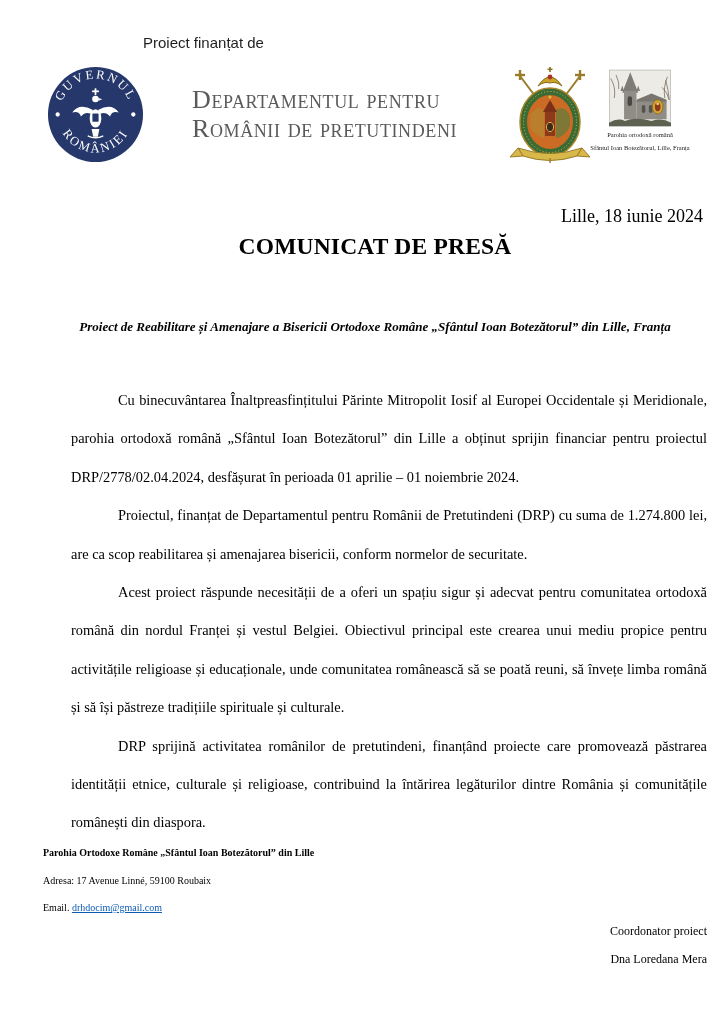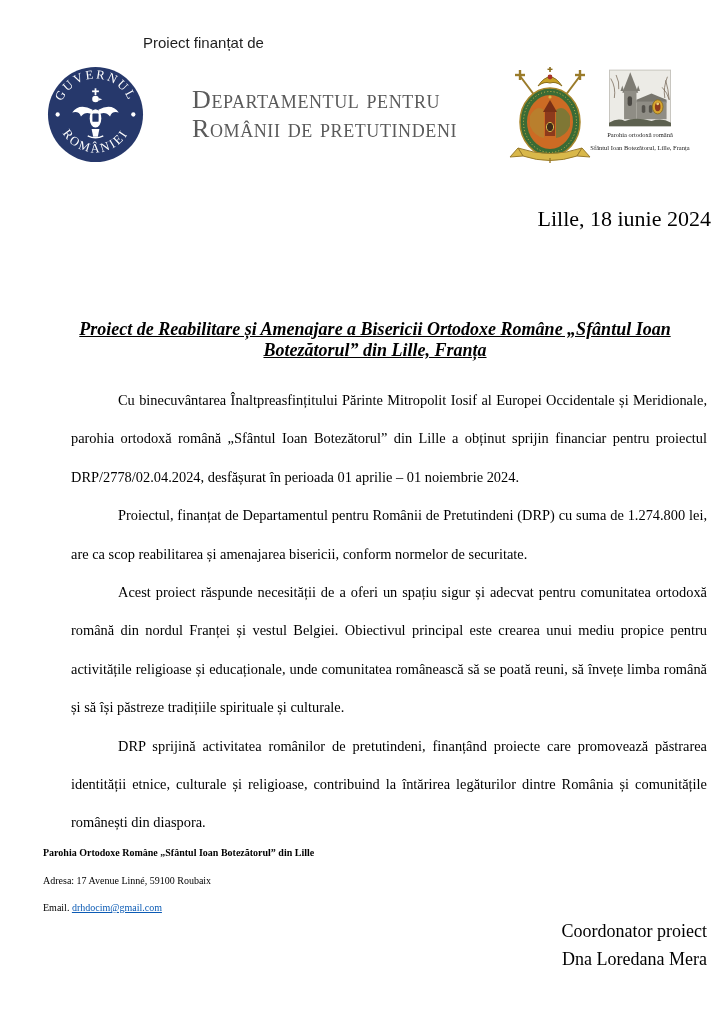--- a/index.html
+++ b/index.html
@@ -30,34 +30,33 @@
     margin-left:40px;
   }
   .crest { position:absolute; left:506px; top:64px; width:88px; height:100px; }
   .church-block { position:absolute; left:588px; top:69px; width:104px; text-align:center; }
   .church-photo { width:62px; height:58px; display:block; margin:0 auto; }
   .church-cap1 { margin-top:4px; font-size:6.5px; color:#222; line-height:8px; }
   .church-cap2 { margin-top:5px; font-size:6.5px; color:#222; line-height:8px; }
 
   
   .dateline {
-    position:absolute; right:37px; top:206px;
-    font-size:22px;
+    position:absolute; right:45px; top:206px;
+    font-size:18px;
     margin-left:12px;
   }
   .doc-title {
     position:absolute; left:43px; right:41px; top:233px;
     text-align:center; font-size:23.5px; font-weight:bold;
     letter-spacing:0.2px;
   }
   .doc-subject {
     position:absolute; left:43px; right:41px; top:319px;
-    text-align:center; font-size:18px;
+    text-align:center; font-size:13px;
     font-weight:bold; font-style:italic;
-    text-decoration:underline;
   }
   .body-text {
     position:absolute; left:43px; right:41px; top:381px;margin-left:28px;
   }
   .body-text p {
     margin:0;
     font-size:14.4px;
     line-height:38.4px;
     text-align:justify;
     text-indent:47px;
@@ -65,21 +64,21 @@
 
   
   .contact {
     position:absolute; left:43px; top:839px;
     font-size:10px; line-height:27.6px;
   }
   .contact .org { font-weight:bold; }
   .contact a { color:#0b5bb5; text-decoration:underline; }
   .signature {
     position:absolute; right:41px; top:917px;
-    text-align:right; font-size:18px; line-height:28px;
+    text-align:right; font-size:12px; line-height:28px;
   }
 </style>
 </head>
 <body>
 
 <div class="page">
 
   <div class="financed-by">Proiect finanțat de</div>
 
   <svg class="gov-logo" viewBox="0 0 100 100" aria-hidden="true">
@@ -162,20 +161,21 @@
       <path d="M60,20 q6,6 8,14 M64,12 q3,10 4,22" stroke="#6e5f4e" stroke-width="0.8" fill="none"></path>
       <ellipse cx="55" cy="42" rx="6" ry="8" fill="#d7a62e" stroke="#8a6d1e" stroke-width="1"></ellipse>
       <ellipse cx="55" cy="42" rx="3.2" ry="5" fill="#8c3a1c"></ellipse>
       <circle cx="55" cy="38.6" r="1.6" fill="#e8cf7a"></circle>
     </svg>
     <div class="church-cap1">Parohia ortodoxă română</div>
     <div class="church-cap2">Sfântul Ioan Botezătorul, Lille, Franța</div>
   </div>
 
   <div class="dateline">Lille, 18 iunie 2024</div>
+  <div class="doc-title">COMUNICAT DE PRESĂ</div>
   <div class="doc-subject">Proiect de Reabilitare și Amenajare a Bisericii Ortodoxe Române „Sfântul Ioan Botezătorul” din Lille, Franța</div>
 
   <div class="body-text">
     <p>Cu binecuvântarea Înaltpreasfințitului Părinte Mitropolit Iosif al Europei Occidentale și Meridionale, parohia ortodoxă română „Sfântul Ioan Botezătorul” din Lille a obținut sprijin financiar pentru proiectul DRP/2778/02.04.2024, desfășurat în perioada 01 aprilie – 01 noiembrie 2024.</p>
     <p>Proiectul, finanțat de Departamentul pentru Românii de Pretutindeni (DRP) cu suma de 1.274.800 lei, are ca scop reabilitarea și amenajarea bisericii, conform normelor de securitate.</p>
     <p>Acest proiect răspunde necesității de a oferi un spațiu sigur și adecvat pentru comunitatea ortodoxă română din nordul Franței și vestul Belgiei. Obiectivul principal este crearea unui mediu propice pentru activitățile religioase și educaționale, unde comunitatea românească să se poată reuni, să învețe limba română și să își păstreze tradițiile spirituale și culturale.</p>
     <p>DRP sprijină activitatea românilor de pretutindeni, finanțând proiecte care promovează păstrarea identității etnice, culturale și religioase, contribuind la întărirea legăturilor dintre România și comunitățile românești din diaspora.</p>
   </div>
 
   <div class="contact">

